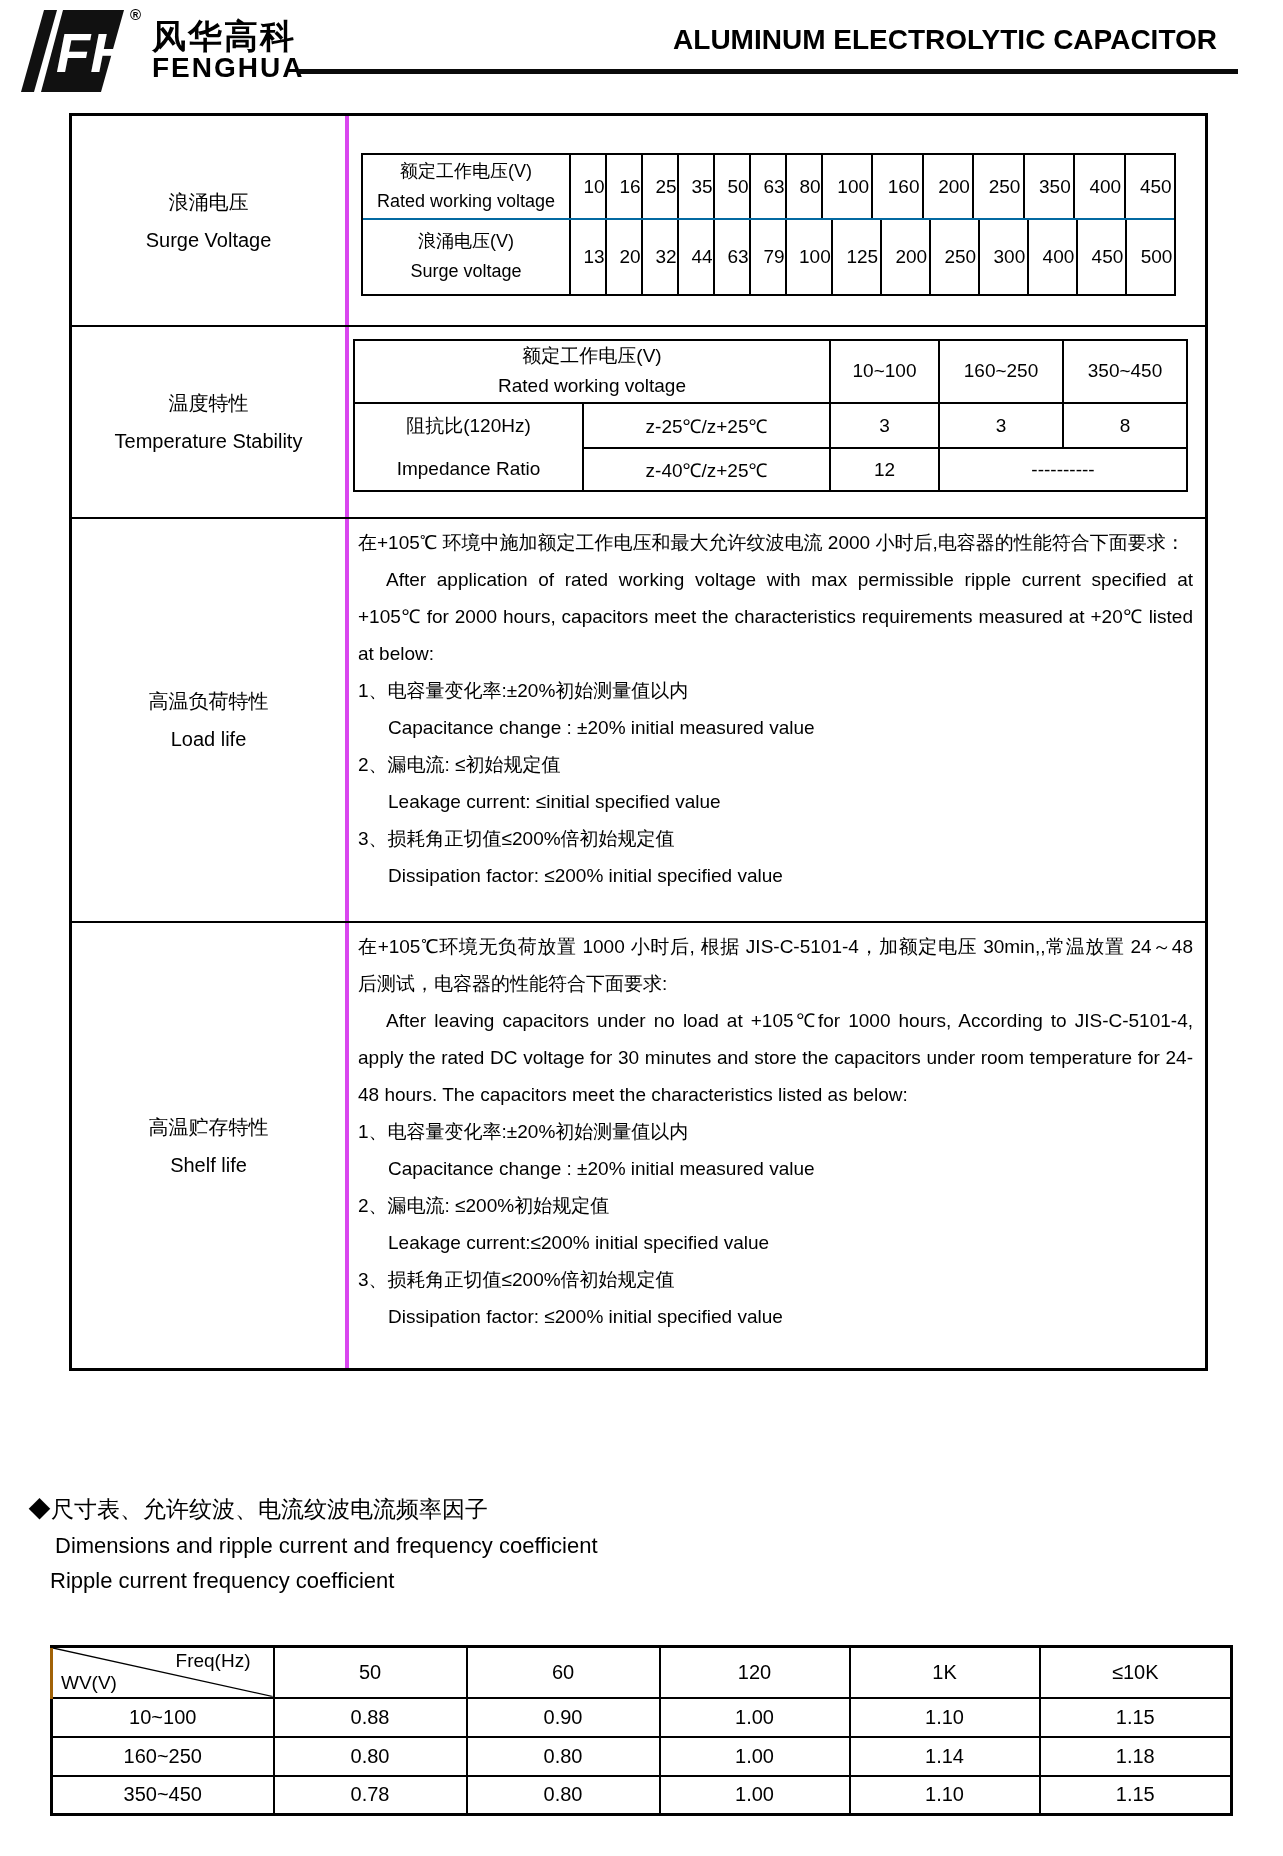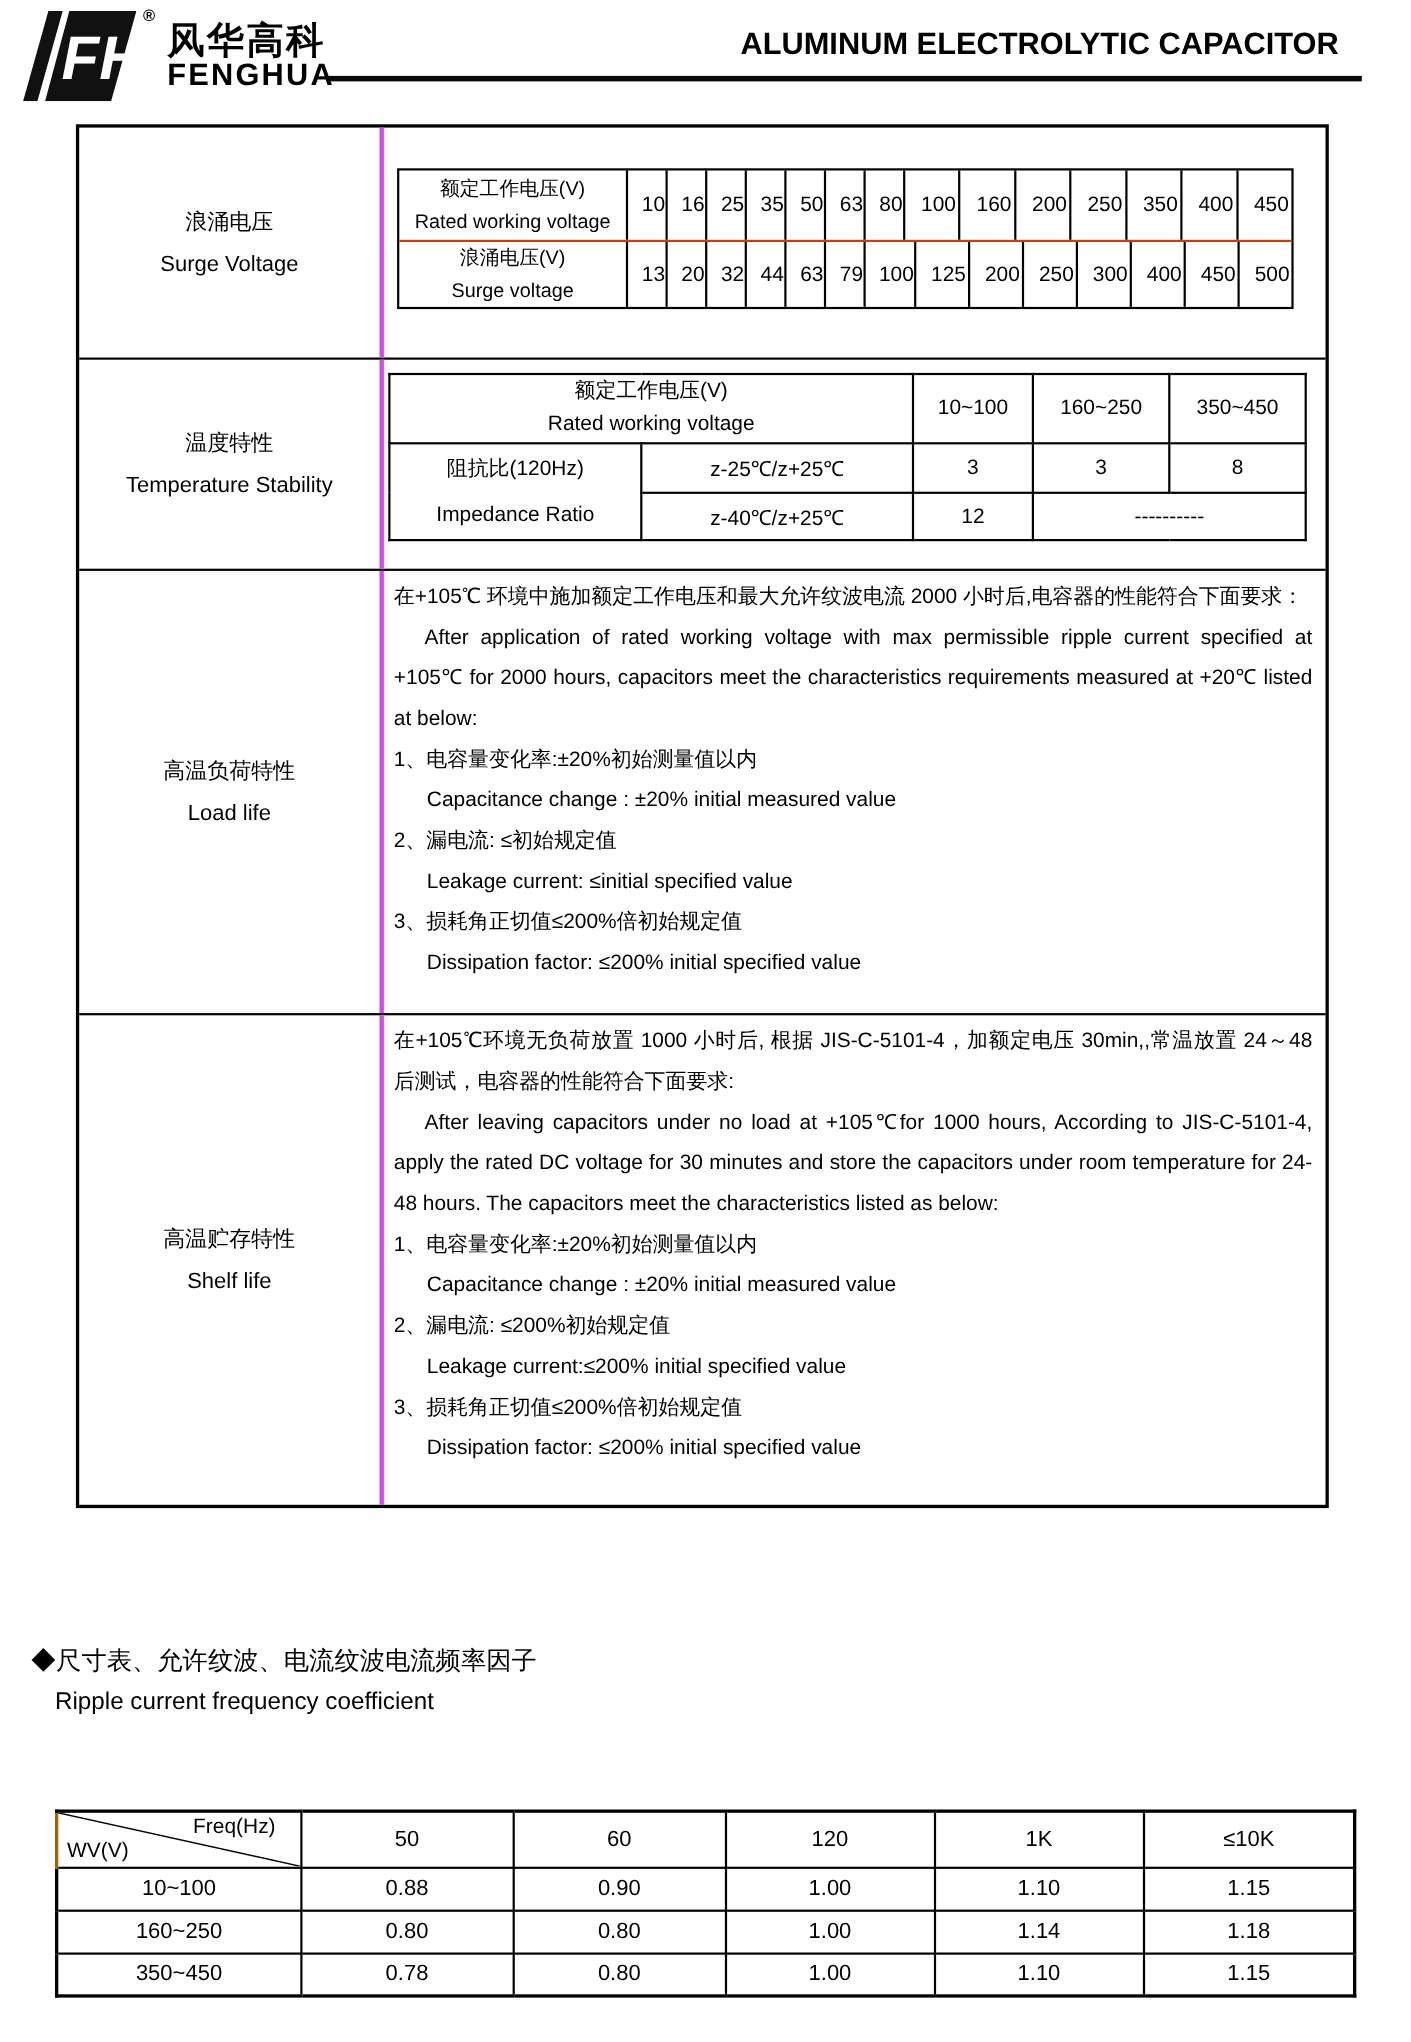--- a/index.html
+++ b/index.html
@@ -24,21 +24,21 @@
   .row-temp  { height:192px; }
   .row-load  { height:404px; }
   .row-shelf { height:447px; }
   .spec-label { flex:0 0 277px; border-right:4px solid #d946ef; display:flex; flex-direction:column;
     justify-content:center; align-items:center; text-align:center; font-size:20px; line-height:1.9; }
   .spec-content { flex:1; position:relative; overflow:hidden; }
 
   
   .surge { position:absolute; top:37px; left:12px; width:815px; border:2px solid #000; display:flex; flex-direction:column; }
   .surge-row { display:flex; height:63px; }
-  .surge-row + .surge-row { border-top:2px solid #c2410c; height:61px; }
+  .surge-row + .surge-row { border-top:2px solid #0369a1; height:76px; }
   .surge-label { flex:0 0 208px; border-right:2px solid #000; display:flex; flex-direction:column;
     justify-content:center; text-align:center; font-size:18px; line-height:1.65; }
   .surge-vals { flex:1; display:flex; }
   .sv { border-right:2px solid #000; display:flex; align-items:center; justify-content:center; font-size:19px;padding-left:12px; }
   .sv:last-child { border-right:none; }
   .surge-vals .sv:nth-child(-n+7) { flex:0 0 36px; }
   .surge-vals .sv:nth-child(n+8) { flex:1; }
 
   
   .temp { position:absolute; top:12px; left:4px; width:833px; border-collapse:collapse; table-layout:fixed; }
@@ -246,20 +246,21 @@
               <p class="item-en">Dissipation factor: ≤200% initial specified value</p>
             </div>
             </div>
         </div>
       </div>
     </div>
   </div>
 
   <div class="section-head">
     <div class="sh-cn">◆尺寸表、允许纹波、电流纹波电流频率因子</div>
+    <div class="sh-en">Dimensions and ripple current  and  frequency coefficient</div>
     <div class="sh-en2">Ripple current frequency coefficient</div>
   </div>
 
   <table class="freq">
     <colgroup>
         <col style="width:222px">
         <col style="width:193px">
         <col style="width:193px">
         <col style="width:190px">
         <col style="width:190px">

